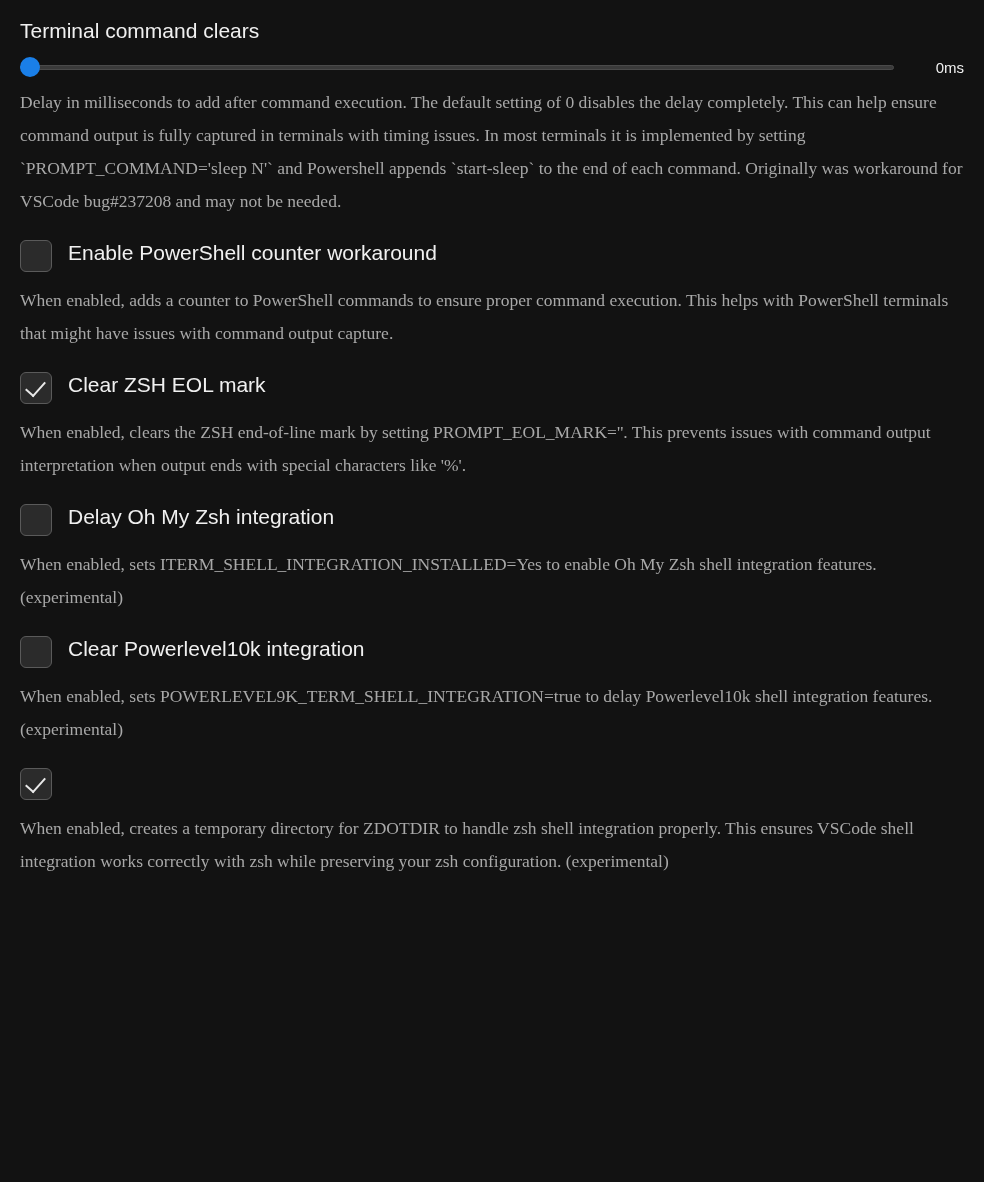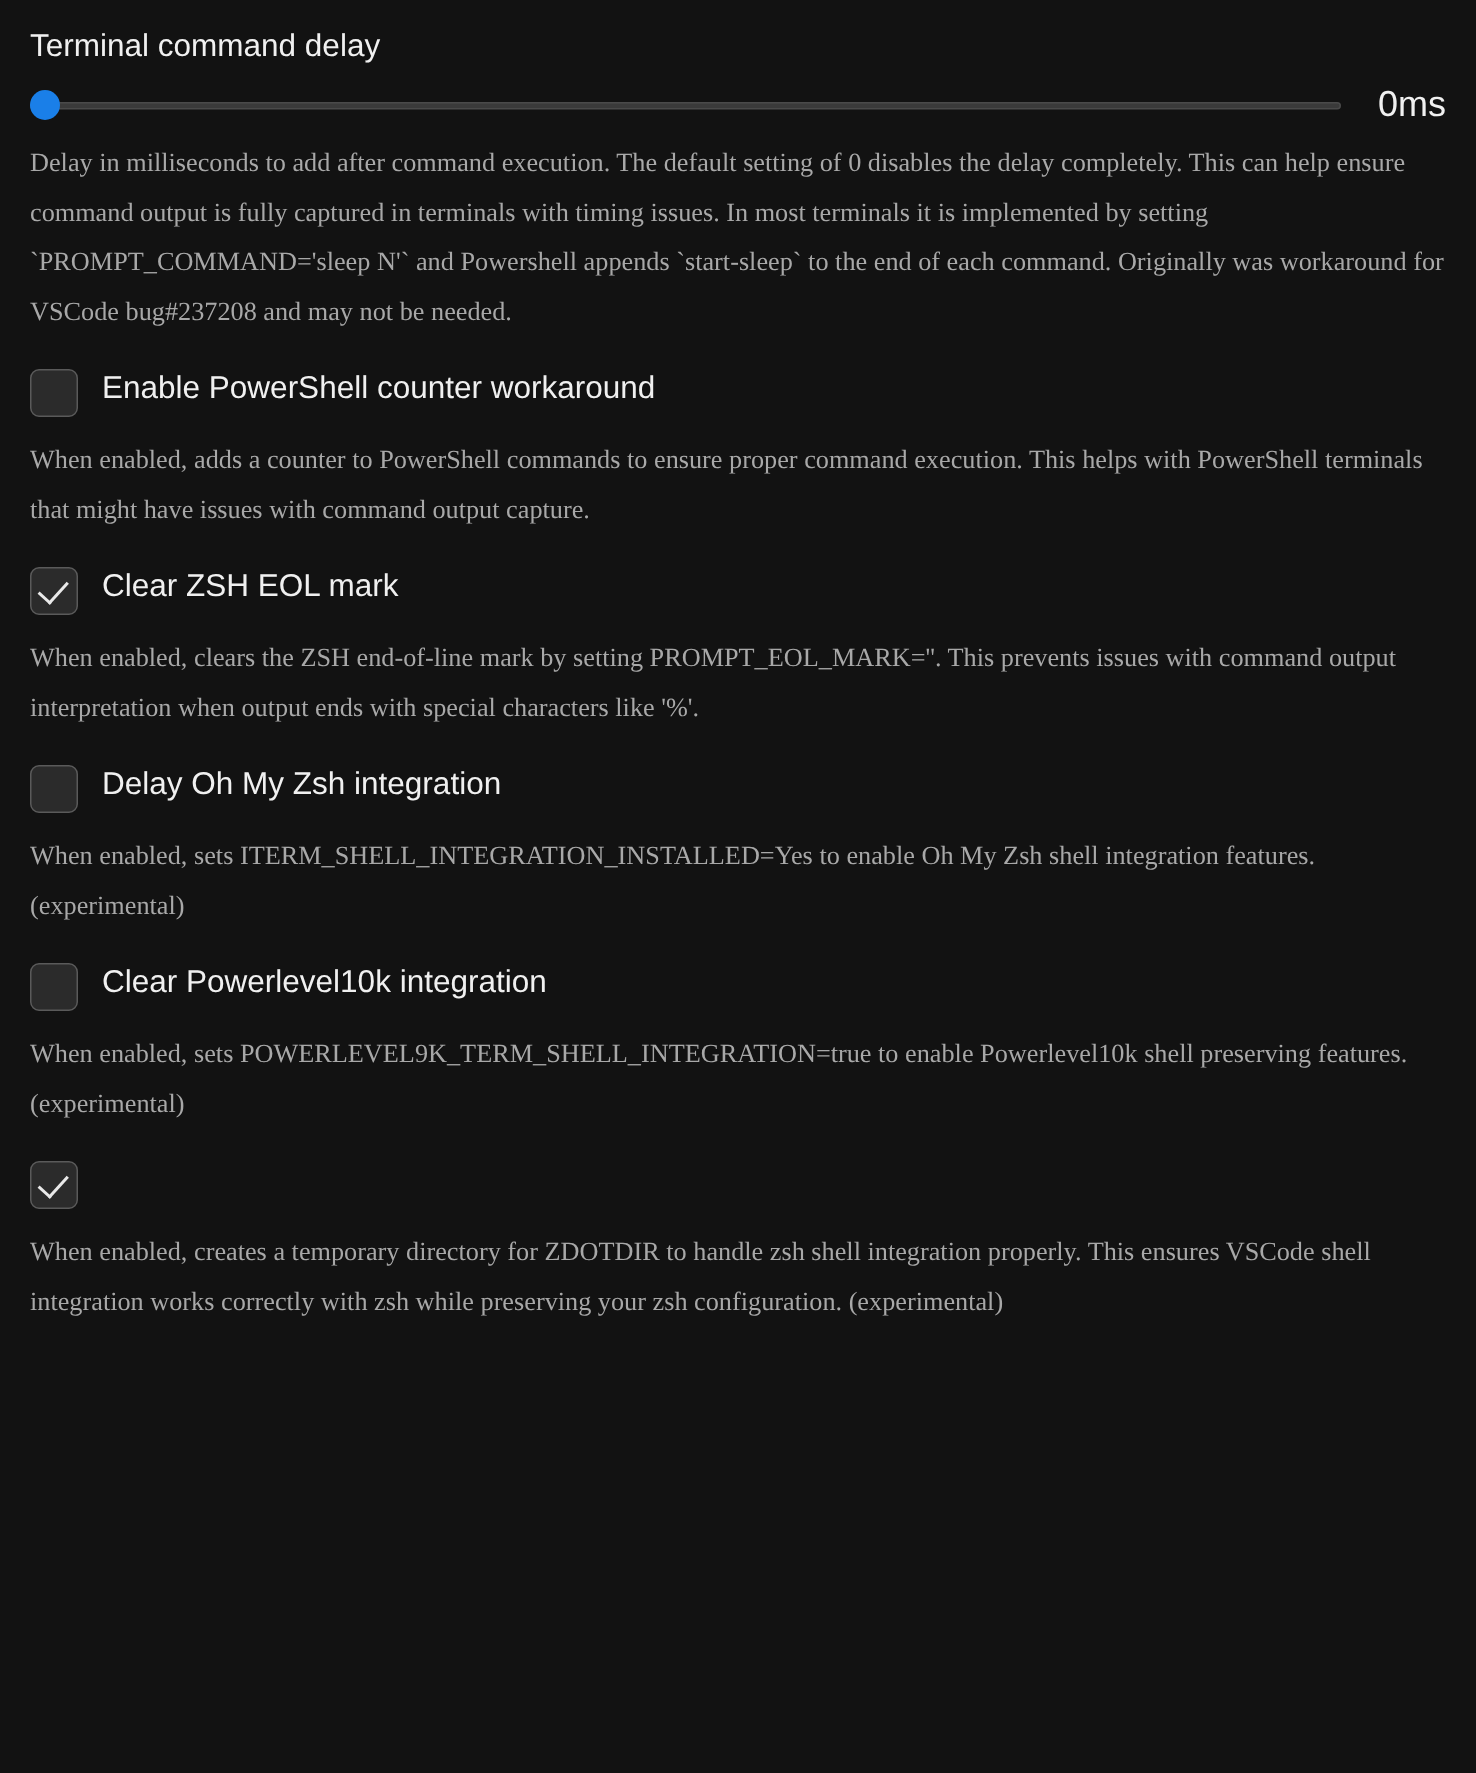--- a/index.html
+++ b/index.html
@@ -53,21 +53,21 @@
   .slider-thumb {
     position: absolute;
     width: 20px;
     height: 20px;
     border-radius: 50%;
     background: #1a7fe8;
     top: 1px;
     left: 0;
   }
   .slider-value {
-    font-size: 24px;
+    font-size: 15px;
     color: #f0f0f0;
     min-width: 56px;
     text-align: right;
     white-space: nowrap;
   }
   .desc {
     font-size: 17.5px;
     line-height: 33px;
     color: #a8a8a8;
     margin: 0 0 22px 0;
@@ -106,21 +106,21 @@
     line-height: 26px;
     color: #f0f0f0;
   }
 </style>
 </head>
 <body>
 
 <div class="page">
 
   <div>
-    <div class="setting-title">Terminal command delay</div>
+    <div class="setting-title">Terminal command clears</div>
     <div class="slider-row">
       <div class="slider-track-wrap">
         <div class="slider-track"></div>
         <div class="slider-thumb"></div>
       </div>
       <div class="slider-value">0ms</div>
     </div>
     <p class="desc">Delay in milliseconds to add after command execution. The default setting of 0 disables the delay completely. This can help ensure command output is fully captured in terminals with timing issues. In most terminals it is implemented by setting `PROMPT_COMMAND='sleep N'` and Powershell appends `start-sleep` to the end of each command. Originally was workaround for VSCode bug#237208 and may not be needed.</p>
   </div>
 
@@ -146,21 +146,21 @@
       <div class="check-label">Delay Oh My Zsh integration</div>
     </div>
     <p class="desc">When enabled, sets ITERM_SHELL_INTEGRATION_INSTALLED=Yes to enable Oh My Zsh shell integration features. (experimental)</p>
   </div>
 
   <div>
     <div class="check-row">
       <div class="checkbox"></div>
       <div class="check-label">Clear Powerlevel10k integration</div>
     </div>
-    <p class="desc">When enabled, sets POWERLEVEL9K_TERM_SHELL_INTEGRATION=true to enable Powerlevel10k shell preserving features. (experimental)</p>
+    <p class="desc">When enabled, sets POWERLEVEL9K_TERM_SHELL_INTEGRATION=true to delay Powerlevel10k shell integration features. (experimental)</p>
   </div>
 
   <div>
     <div class="check-row">
       <div class="checkbox checked"></div>
     </div>
     <p class="desc tight">When enabled, creates a temporary directory for ZDOTDIR to handle zsh shell integration properly. This ensures VSCode shell integration works correctly with zsh while preserving your zsh configuration. (experimental)</p>
   </div>
 
 </div>

